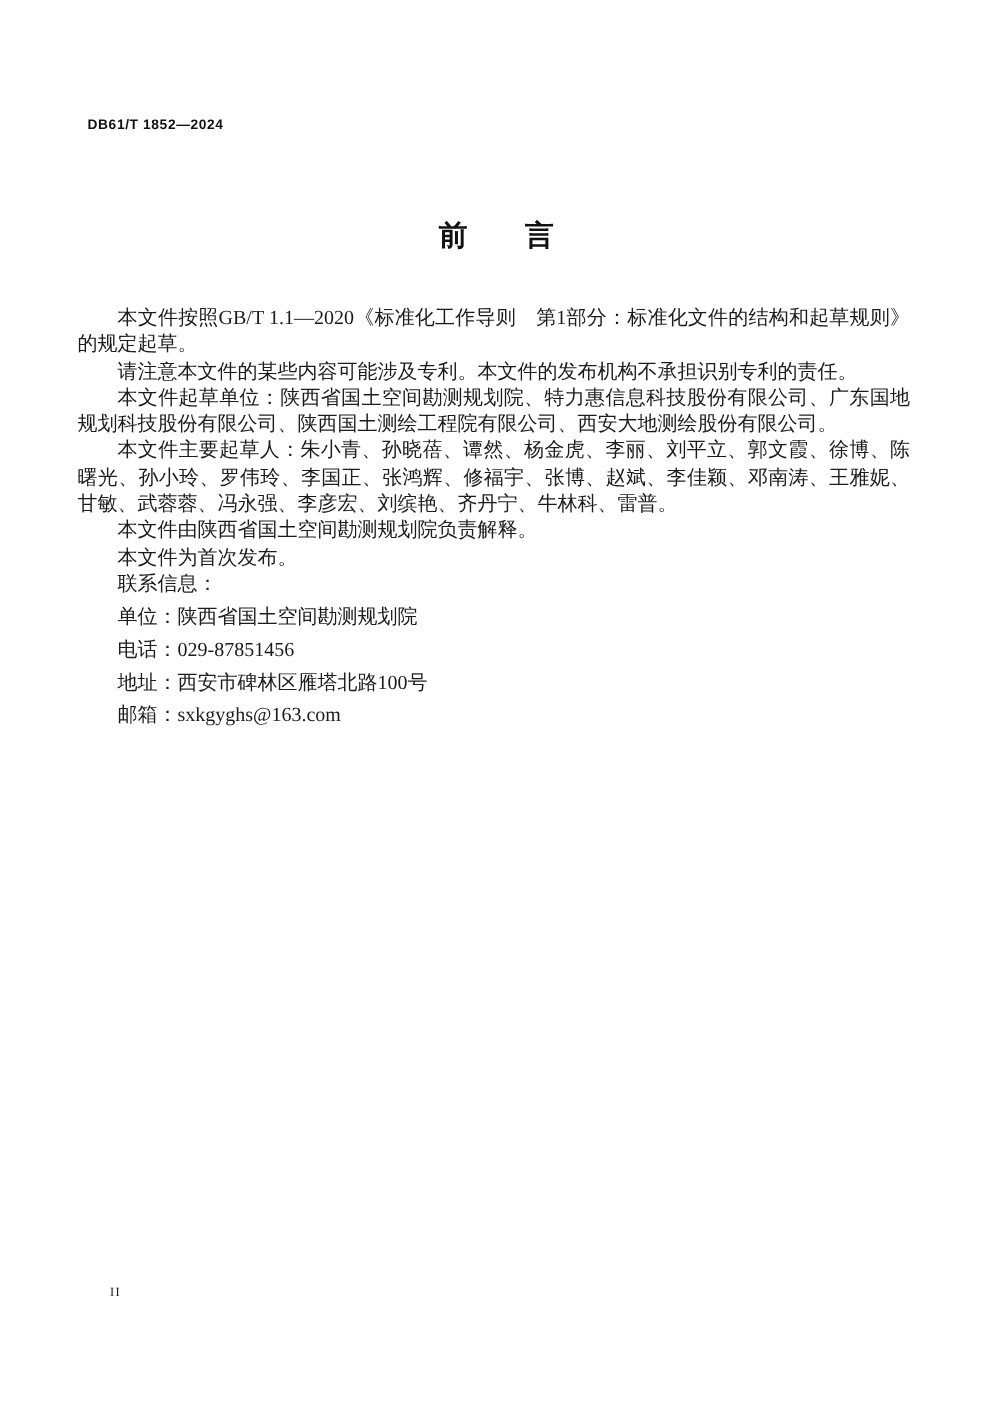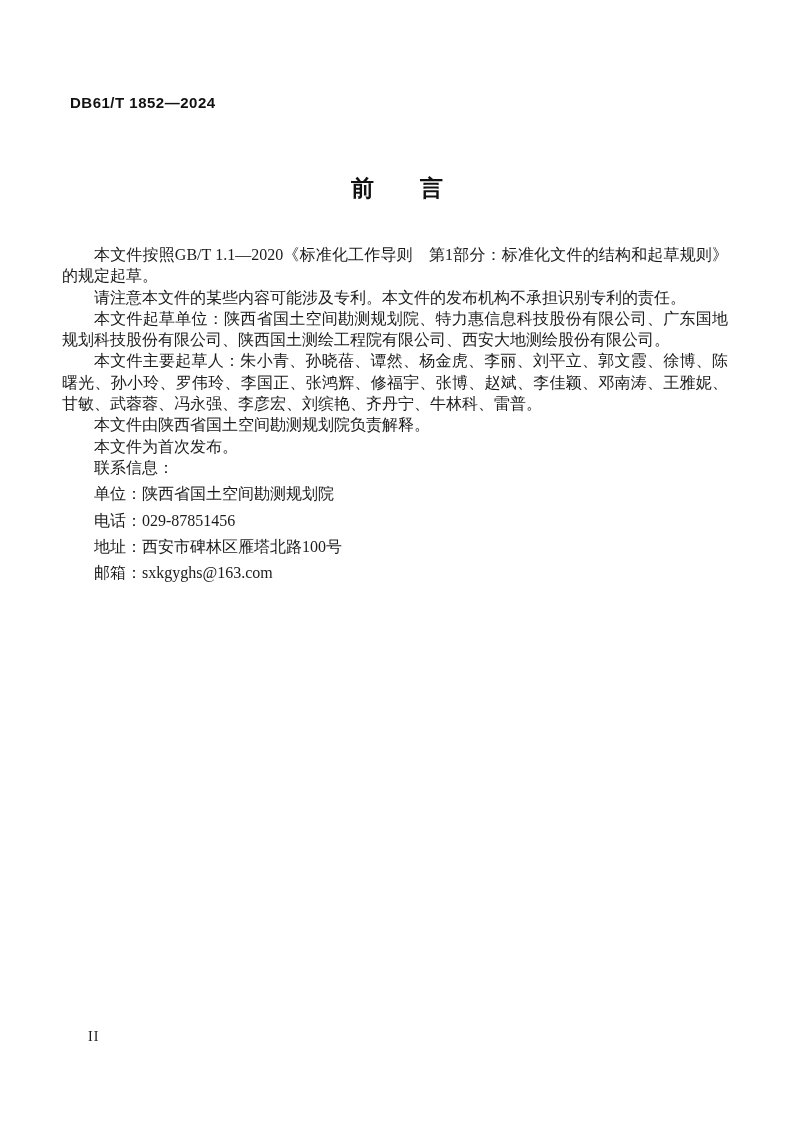--- a/index.html
+++ b/index.html
@@ -14,21 +14,21 @@
     background: #ffffff;
     overflow: hidden;
     color: #1b1b1b;
   }
   .doc-number {
     position: absolute;
     left: 70px;
     top: 94px;
     font-family: "Liberation Sans", "DejaVu Sans", sans-serif;
     font-weight: bold;
-    font-size: 15px;
+    font-size: 11px;
     letter-spacing: 0.5px;
     color: #111111;
     white-space: nowrap;
     text-align: right;
   }
   .title {
     position: absolute;
     left: 0;
     right: 0;
     top: 173px;
@@ -55,21 +55,21 @@
     text-indent: 2em;
   }
   .body-text p.contact-line {
     margin-top: 5px;
   }
   .page-number {
     position: absolute;
     left: 88px;
     top: 1029px;
     font-family: "Liberation Serif", "DejaVu Serif", serif;
-    font-size: 14px;
+    font-size: 10px;
     letter-spacing: 1px;
     color: #1b1b1b;
   }
 </style>
 </head>
 <body>
 
 <div class="page">
 
   <div class="doc-number">DB61/T 1852—2024</div>

